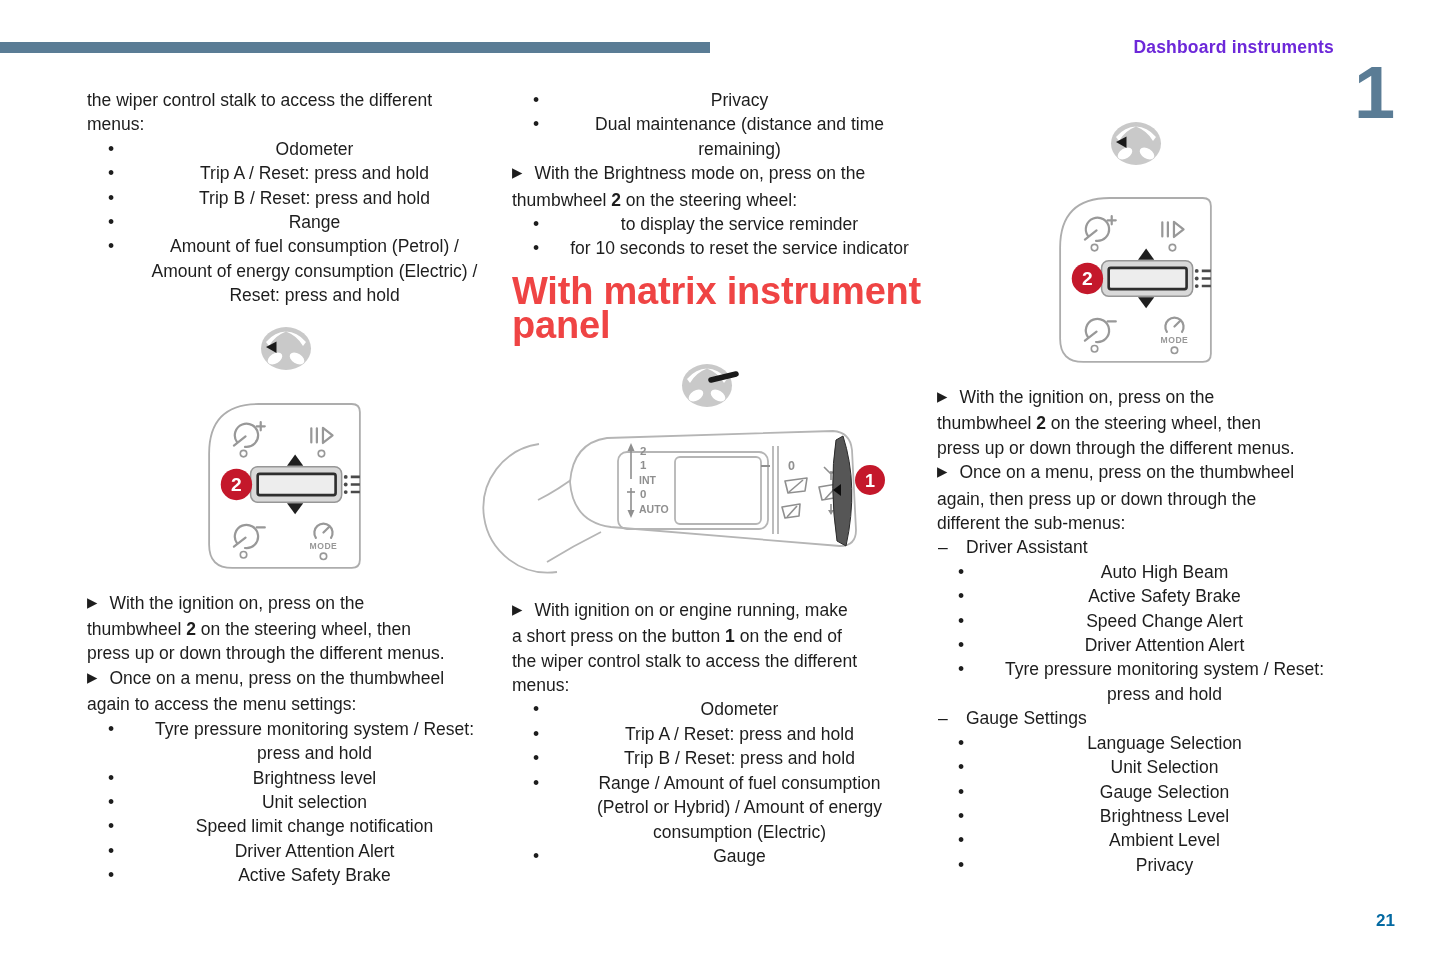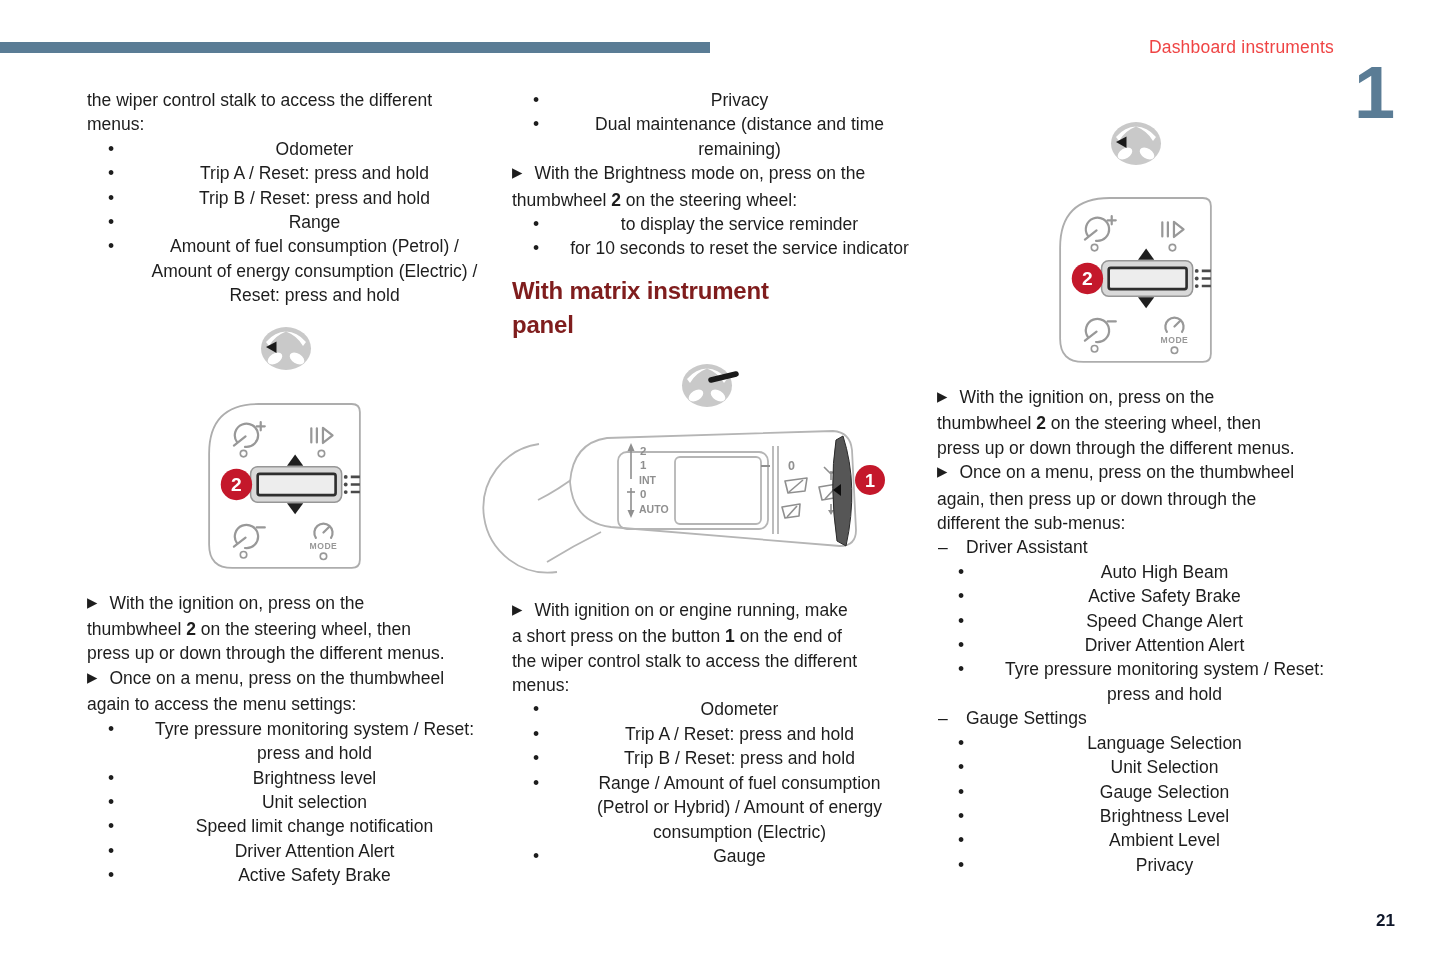--- a/index.html
+++ b/index.html
@@ -1,36 +1,36 @@
 <!DOCTYPE html>
 <html><head>
 <meta charset="utf-8">
 <style>
   html,body{margin:0;padding:0;}
   body{
     width:1445px;height:963px;background:#ffffff;position:relative;overflow:hidden;
     font-family:"Liberation Sans",sans-serif;color:#1d1d1d;
   }
   .topbar{position:absolute;left:0;top:42px;width:710px;height:11px;background:#5a7c95;}
-  .header-title{position:absolute;top:37px;right:111px;font-size:17.5px;color:#ef4444;letter-spacing:.2px;}
+  .header-title{position:absolute;top:37px;right:111px;font-size:17.5px;color:#6d28d9;letter-spacing:.2px;font-weight:bold;}
   .chapter-num{position:absolute;top:58px;left:1354px;font-size:74px;line-height:70px;font-weight:700;color:#5a7c95;}
-  .page-num{position:absolute;top:911px;left:1376px;font-size:17px;font-weight:700;color:#0f172a;}
+  .page-num{position:absolute;top:911px;left:1376px;font-size:17px;font-weight:700;color:#0369a1;}
 
   .col{position:absolute;width:421px;font-size:17.5px;line-height:24.4px;}
   .col-1{left:87px;top:88px;}
   .col-2{left:512px;top:88px;}
   .col-3{left:937px;top:88px;}
 
   p{margin:0;white-space:pre-line;}
   ul{margin:0;padding:0 0 0 21px;list-style:none;text-align:center;}
   li{position:relative;padding-left:13px;margin:0;white-space:pre-line;}
   li::before{content:"\2022";position:absolute;left:0;top:0;color:#1d1d1d;}
   .ptr{font-size:13.5px;margin-right:12px;position:relative;top:-2px;}
   b{font-weight:700;}
-  h1.matrix{font-size:24px;line-height:34px;font-weight:700;margin:13px 0 0 0;color:#7f1d1d;white-space:pre-line;letter-spacing:-.2px;}
+  h1.matrix{font-size:38px;line-height:34px;font-weight:700;margin:13px 0 0 0;color:#ef4444;white-space:pre-line;letter-spacing:-.2px;}
   .dash-row{display:flex;}
   .dash{display:inline-block;width:28px;flex:0 0 28px;padding-left:1px;}
   .fig{line-height:0;}
   svg{overflow:visible;}
   .svg-label{font-family:"Liberation Sans",sans-serif;}
 </style>
 </head>
 <body>
 
 <div class="topbar"></div>

